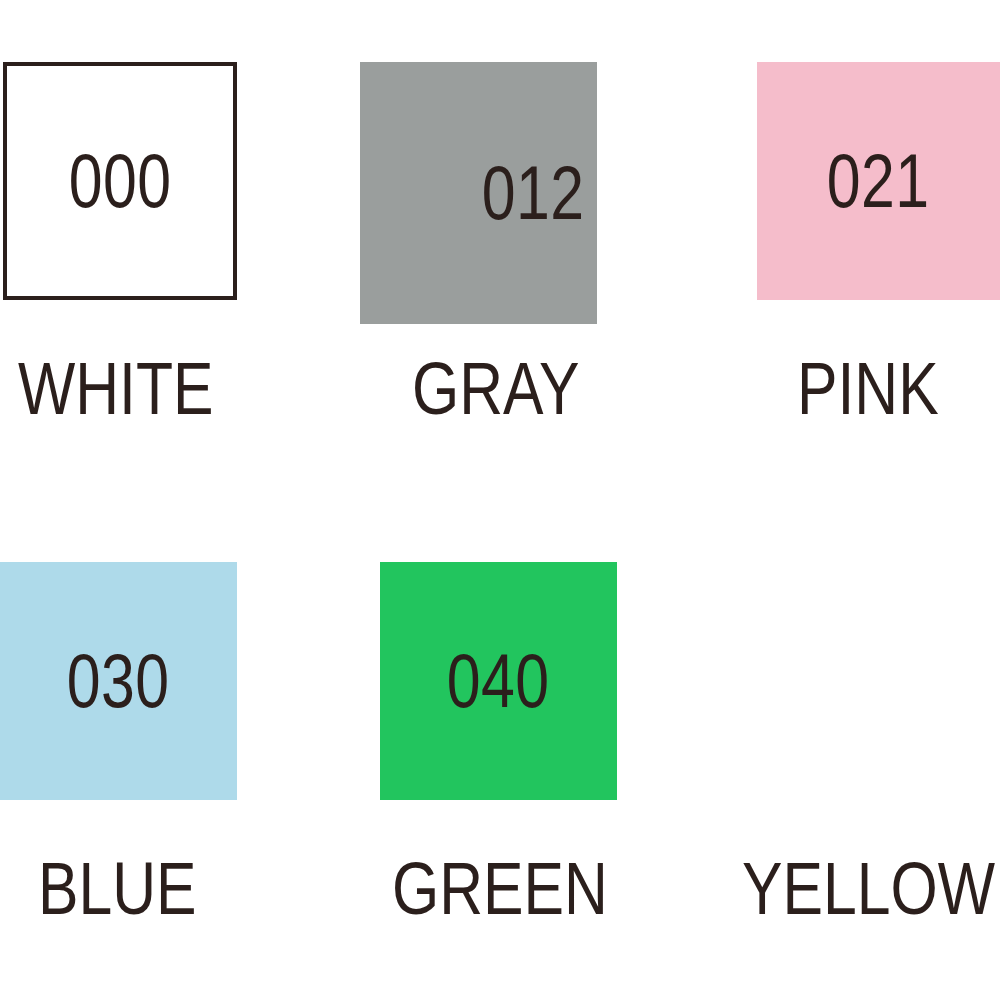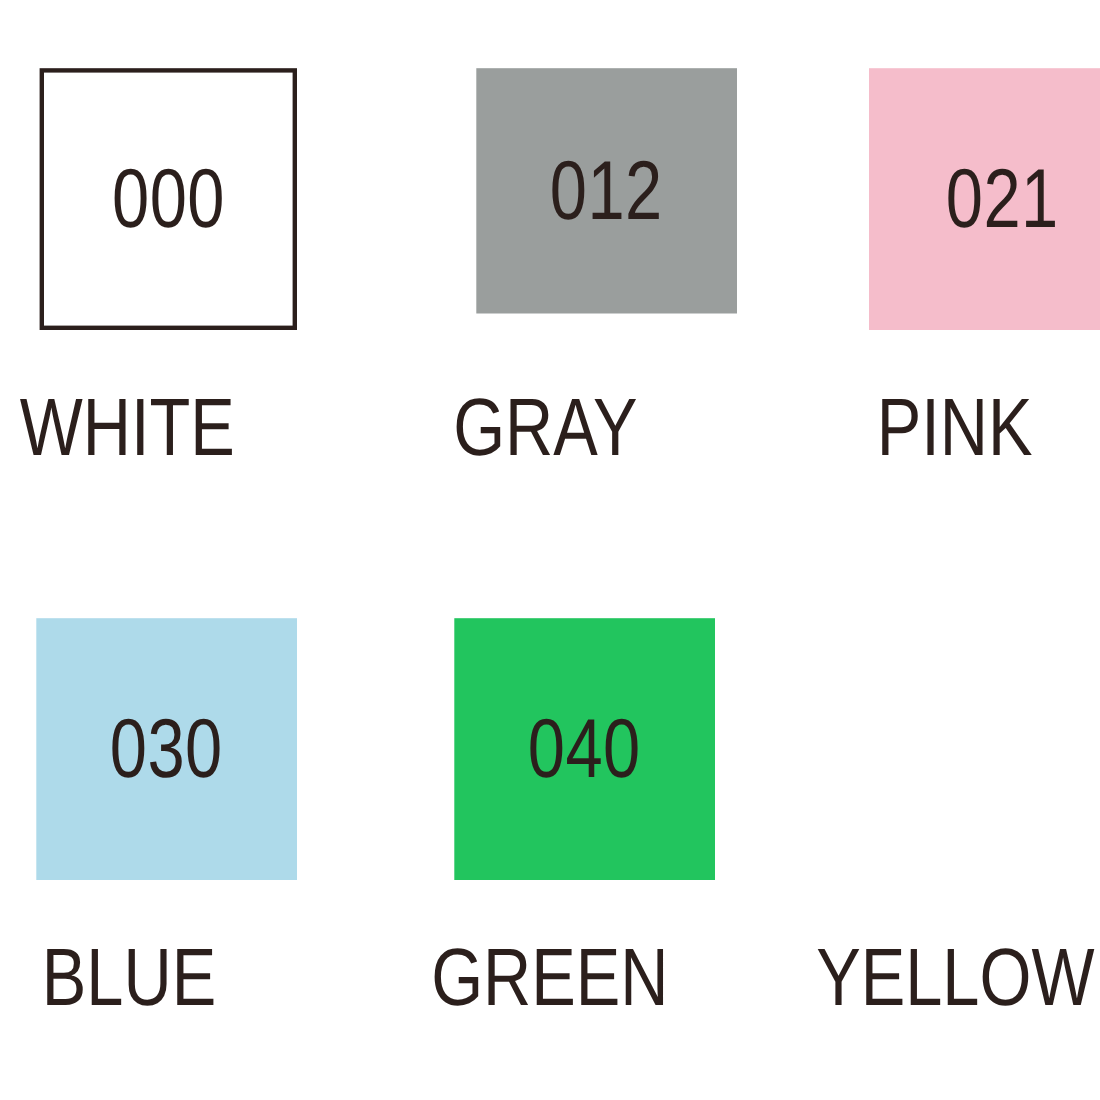--- a/index.html
+++ b/index.html
@@ -20,21 +20,20 @@
     position: absolute;
     inset: 0;
   }
 
   .chip {
     position: absolute;
     box-sizing: border-box;
     display: flex;
     align-items: center;
     justify-content: center;
-    margin-left: 33px;
   }
 
   .chip-code {
     font-family: "Liberation Sans", "DejaVu Sans", sans-serif;
     font-size: 76px;
     font-weight: 400;
     line-height: 1;
     color: #2B1F1C;
     letter-spacing: 0.5px;
     transform: scaleX(0.80);
@@ -55,22 +54,23 @@
     user-select: none;
   }
 
   
   .chip-white {
     left: 3px;  top: 62px;  width: 234px; height: 238px;
     background: #FFFFFF;
     border: 4px solid #2B1F1C;
   }
   .chip-gray {
-    left: 400px; top: 62px; width: 237px; height: 223px;
+    left: 360px; top: 62px; width: 237px; height: 262px;
     background: #9A9E9D;
+    justify-content: flex-end;
   }
   .chip-pink {
     left: 757px; top: 62px; width: 243px; height: 238px;
     background: #F5BDCB;
   }
 
   .name-white  { left: 18px;  top: 352px; transform-origin: left top; }
   .name-gray   { left: 412px; top: 352px; transform-origin: left top; }
   .name-pink   { left: 797px; top: 352px; transform-origin: left top; }
 

